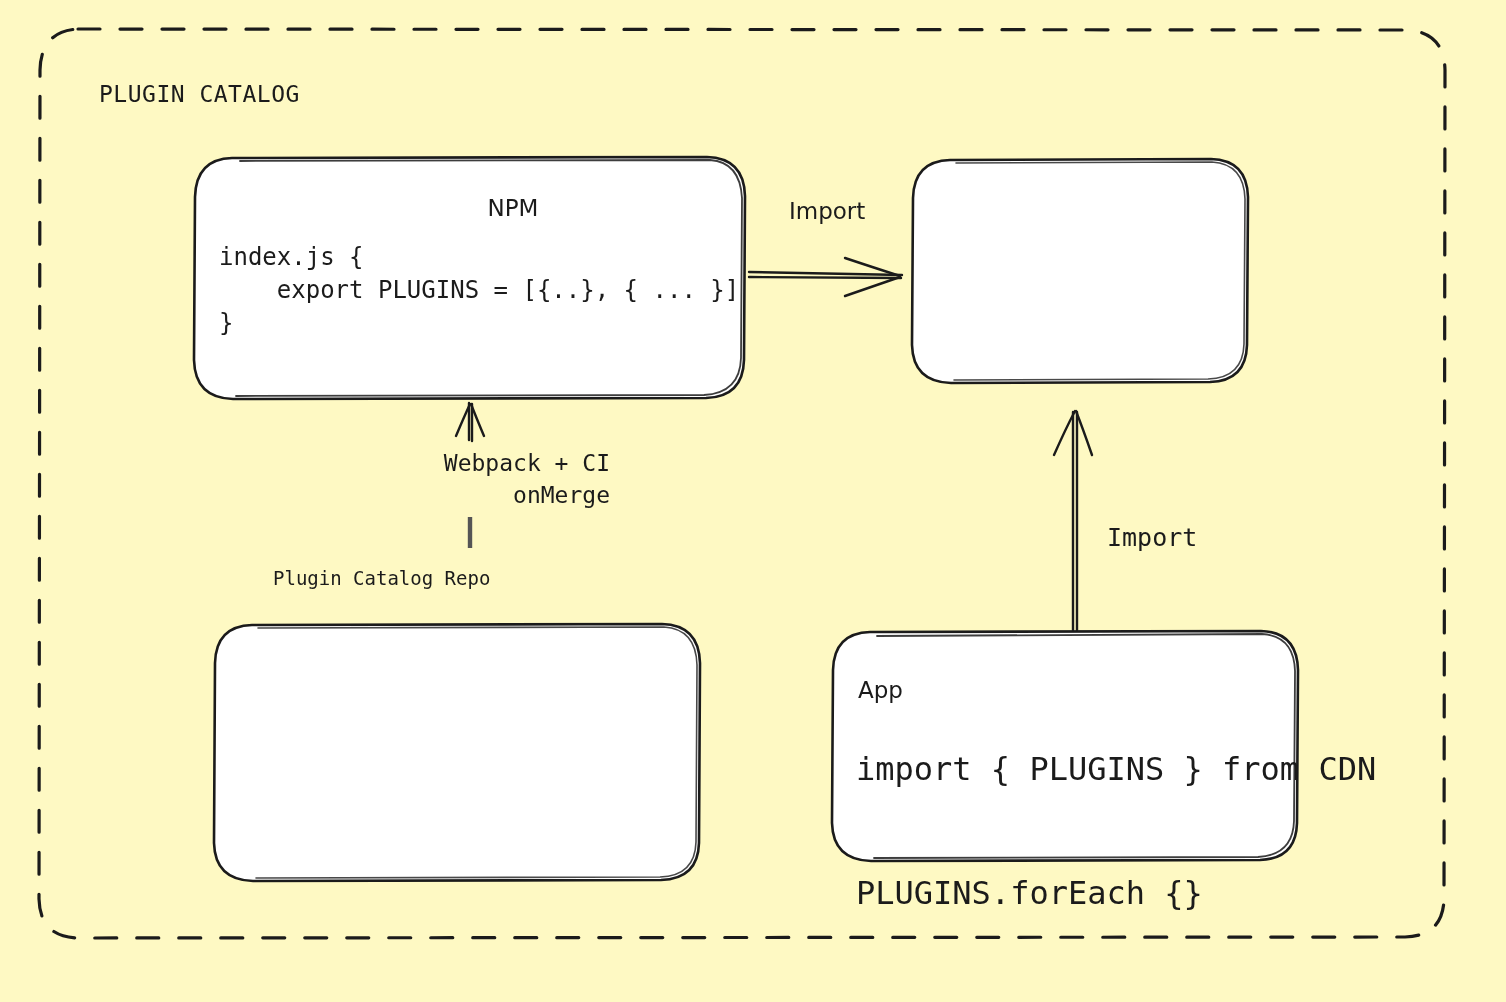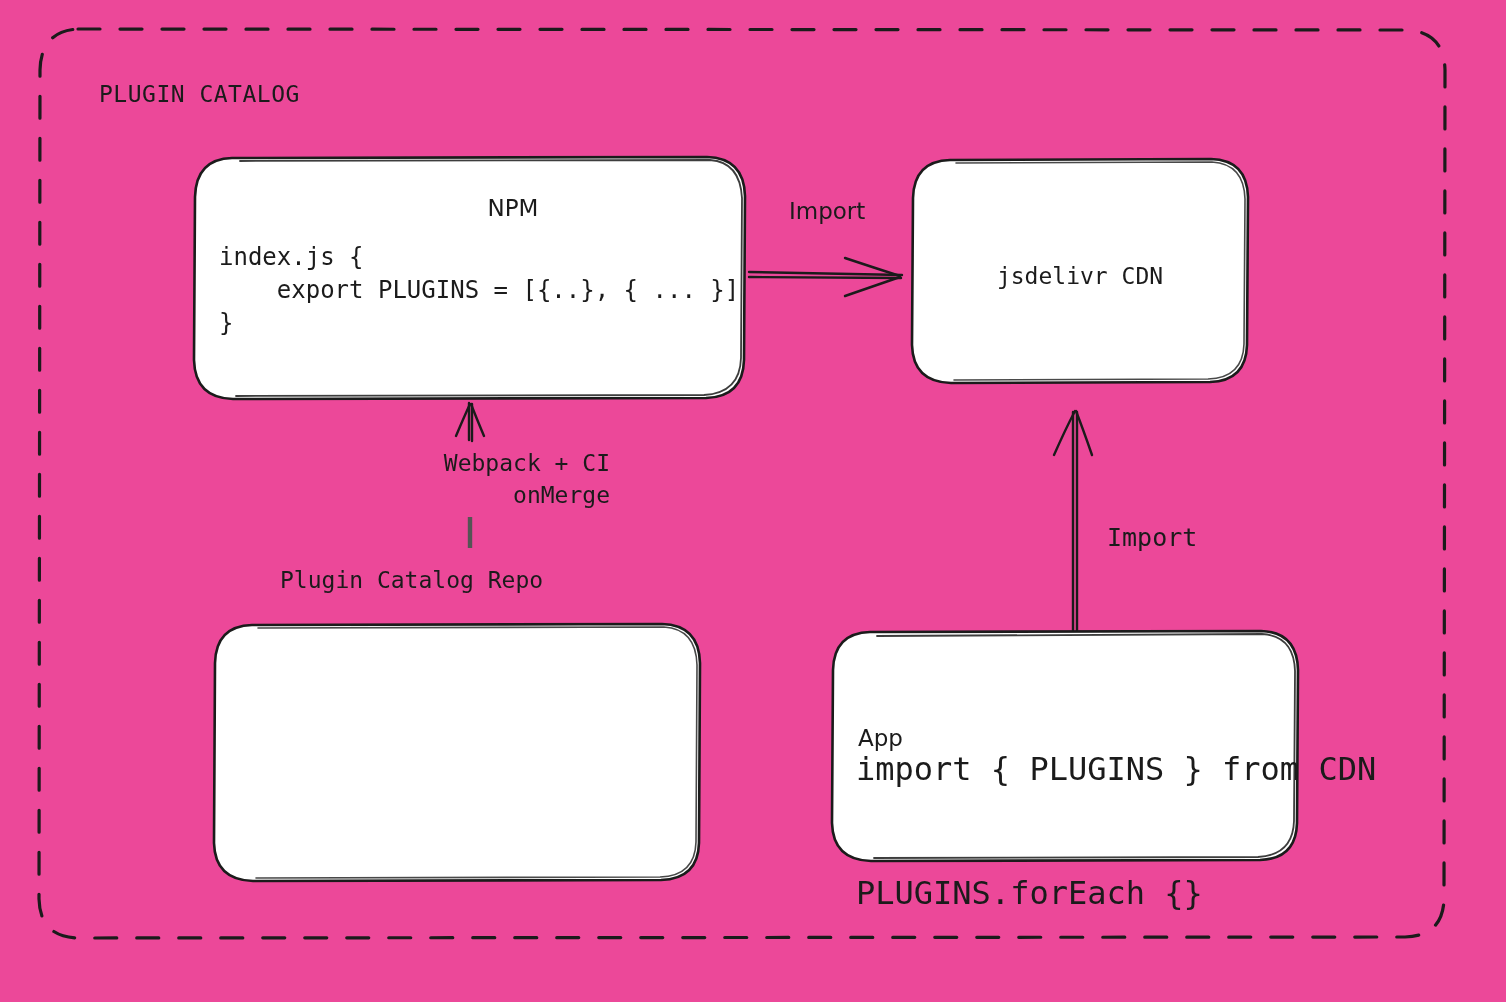--- a/index.html
+++ b/index.html
@@ -7,21 +7,21 @@
     padding: 0;
     background: #ffffff;
   }
   body {
     font-family: "DejaVu Sans Mono", monospace;
   }
   #canvas {
     position: relative;
     width: 1506px;
     height: 1002px;
-    background: #ec4899;
+    background: #fef9c3;
     overflow: hidden;
   }
   #sketch {
     position: absolute;
     left: 0;
     top: 0;
     width: 1506px;
     height: 1002px;
   }
   .lbl {
@@ -81,40 +81,39 @@
     left: 330px;
     top: 447px;
     width: 280px;
     text-align: right;
     font-size: 23px;
     line-height: 32px;
   }
 
   
   #repo-caption {
-    left: 280px;
+    left: 273px;
     top: 569px;
-    font-size: 23px;
+    font-size: 19px;
   }
 
   
   #repo-list {
     left: 222px;
     top: 708px;
     font-size: 24px;
     line-height: 33px;
   }
 
   
   #app-title {
     left: 858px;
     top: 679px;
     font-size: 23px;
     font-family: "DejaVu Sans", sans-serif;
-    margin-top: 48px;
   }
   #app-code {
     left: 856px;
     top: 738px;
     font-size: 32px;
     line-height: 62px;
   }
 
   
   #import-label {
@@ -240,21 +239,20 @@
   </svg>
 
   <div class="lbl mono" id="group-title">PLUGIN CATALOG</div>
 
   <div class="lbl" id="npm-title">NPM</div>
 
   <div class="lbl mono" id="npm-code">index.js {
     export PLUGINS = [{..}, { ... }]
 }</div>
 
-  <div class="lbl mono" id="cdn-title">jsdelivr CDN</div>
 
   <div class="lbl" id="cache-label">Import</div>
 
   <div class="lbl mono" id="webpack-label">Webpack + CI
 onMerge</div>
 
   <div class="lbl mono" id="repo-caption">Plugin Catalog Repo</div>
 
 
   <div class="lbl" id="app-title">App</div>

